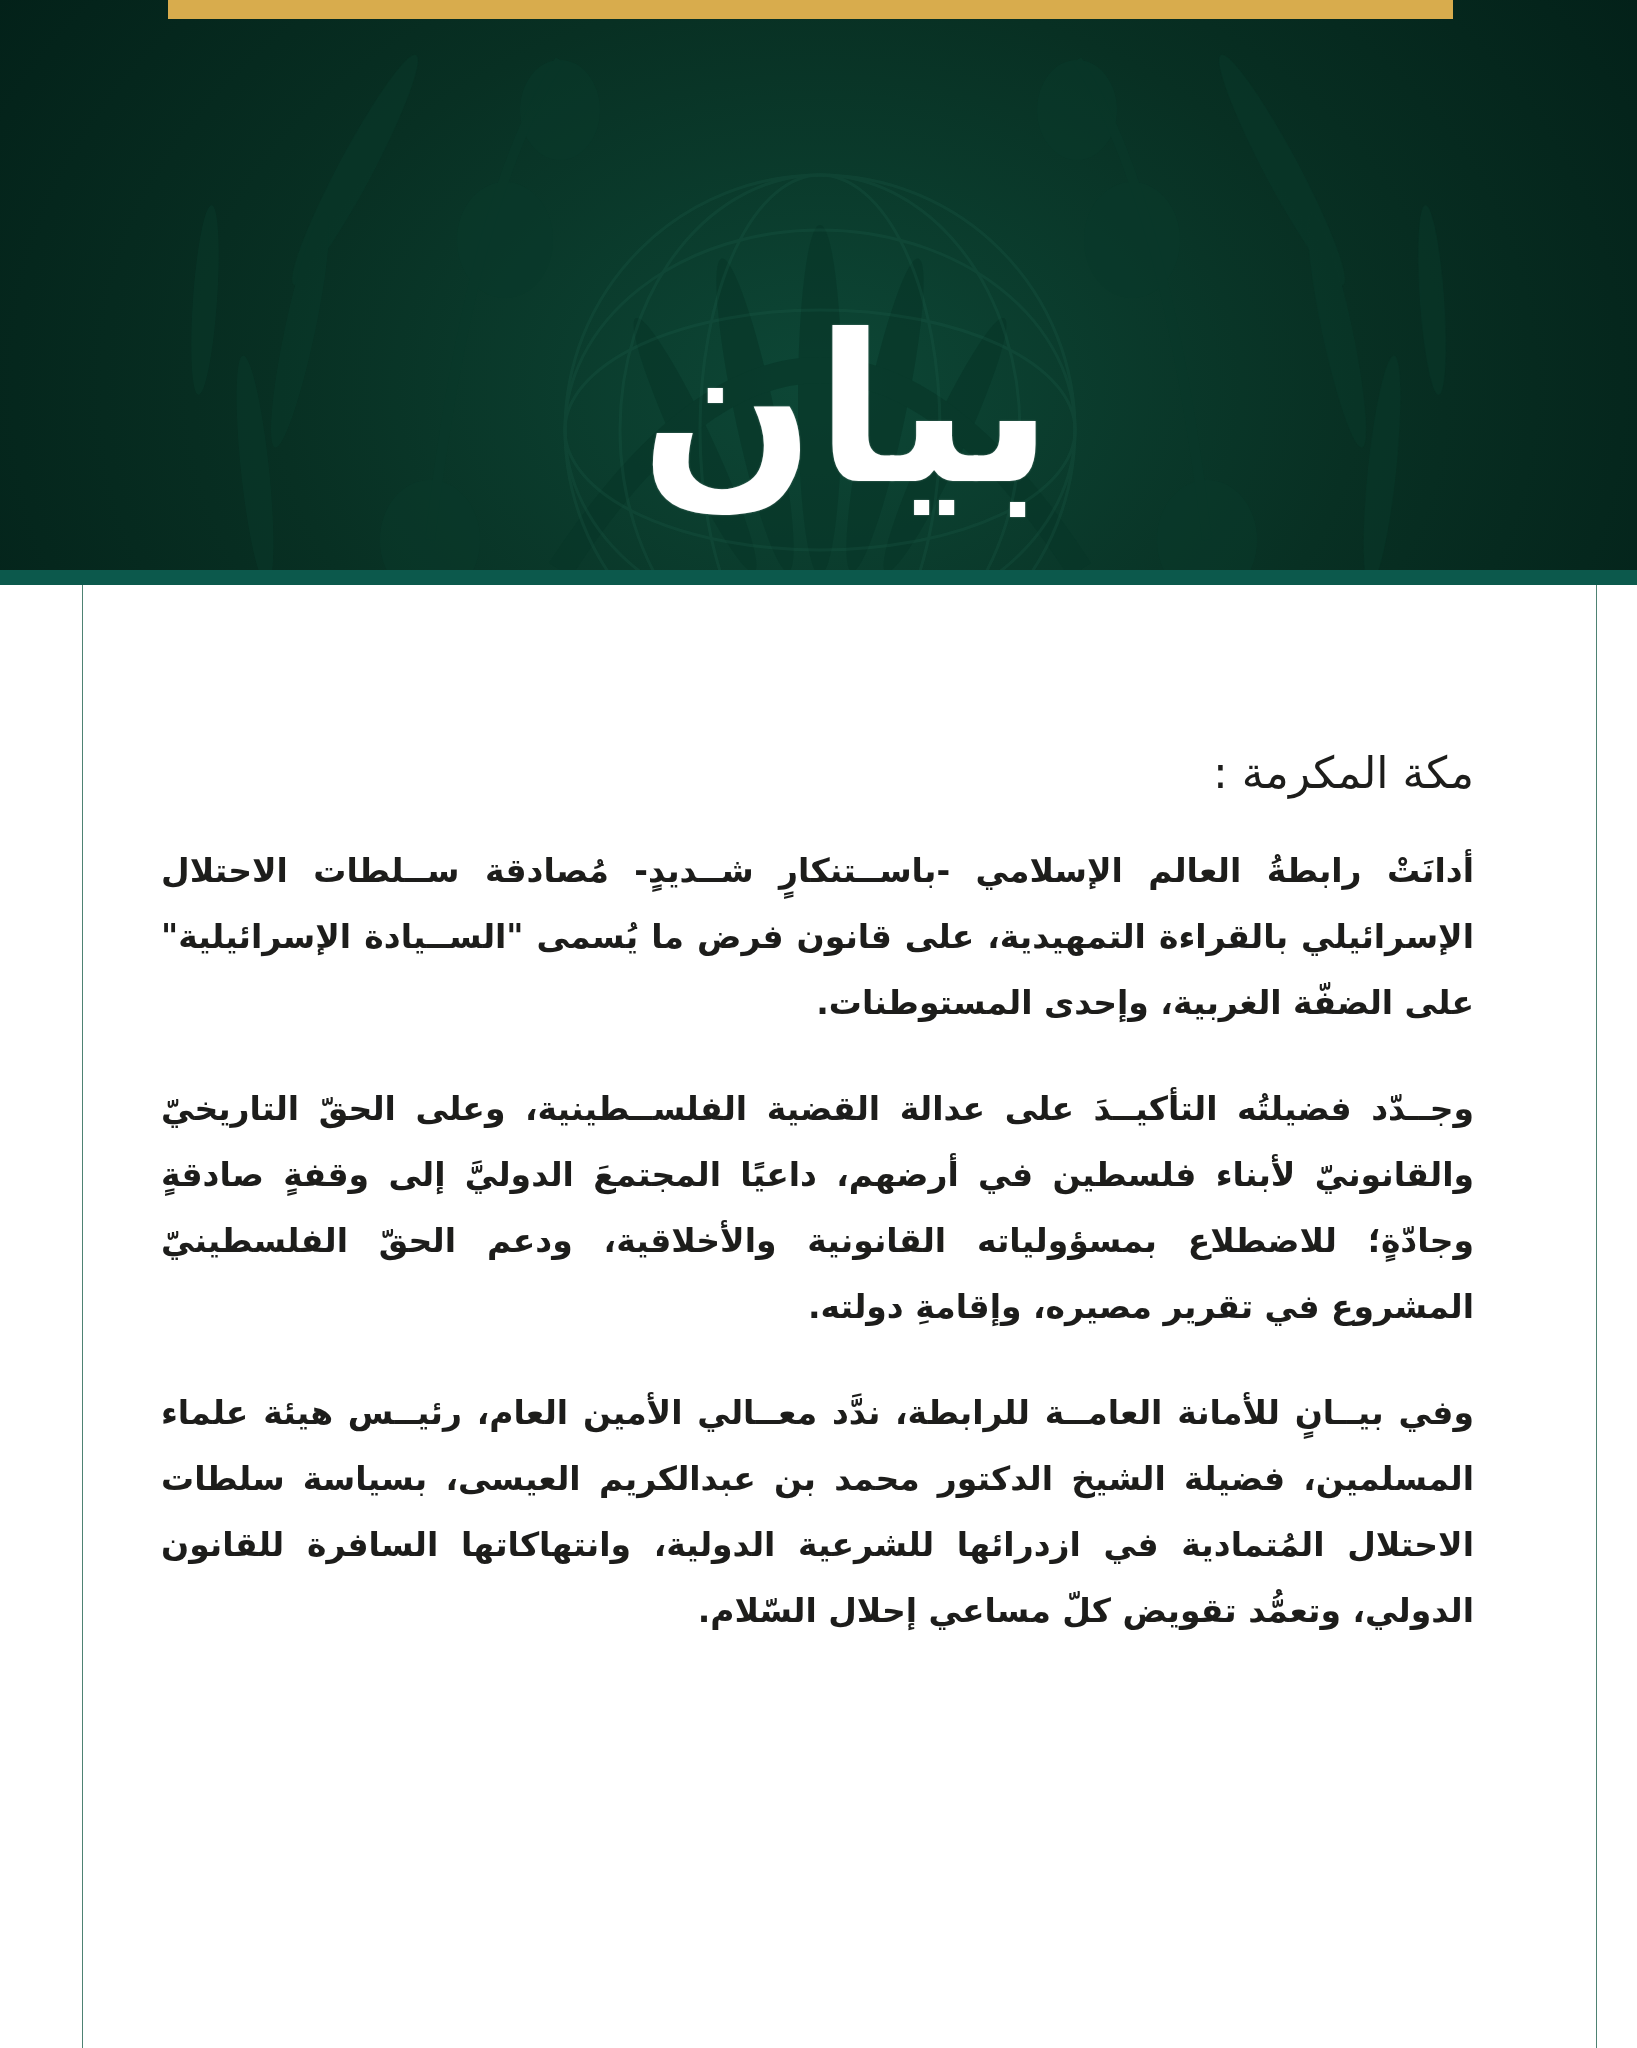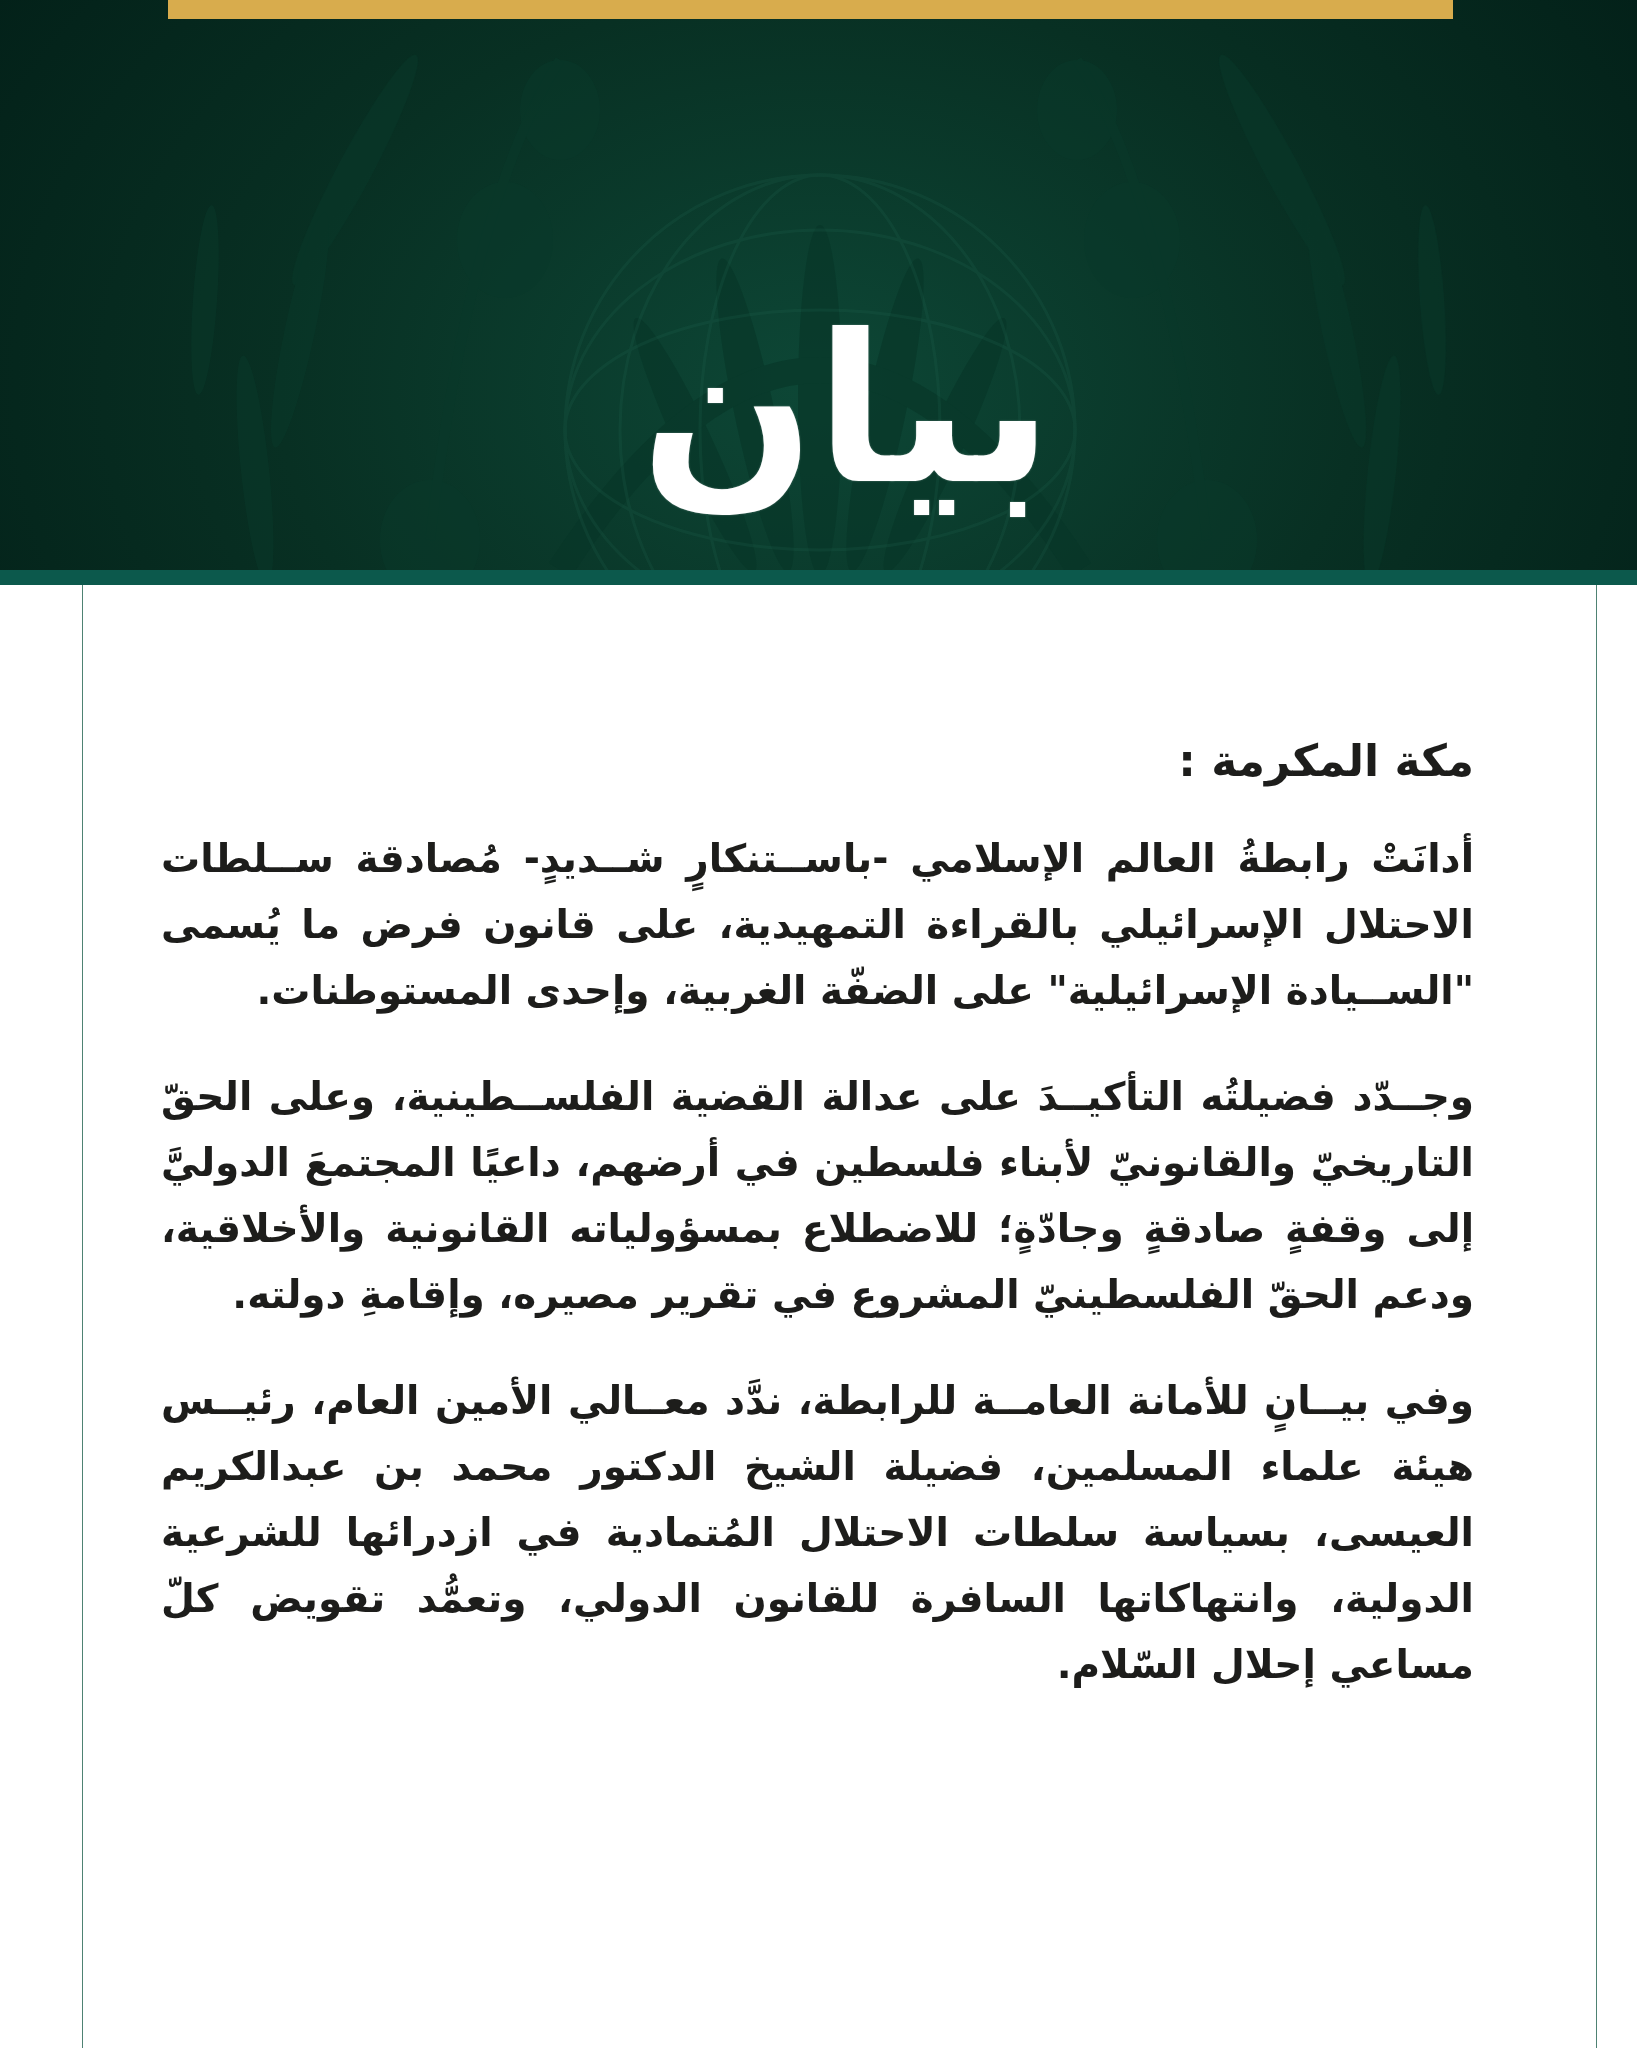--- a/index.html
+++ b/index.html
@@ -16,22 +16,22 @@
                display:flex;align-items:center;justify-content:center;
                color:#ffffff;font-size:205px;font-weight:bold;direction:rtl;
                text-shadow:0 0 2px rgba(255,255,255,.35);margin-left:28px;}
   .teal-band{position:absolute;top:570px;left:0;width:1637px;height:15px;background:#0C594C;}
 
   
   .card{position:absolute;top:585px;left:82px;width:1515px;height:1463px;background:#ffffff;
         border-left:1px solid #4E8273;border-right:1px solid #4E8273;box-sizing:border-box;}
   .statement{direction:rtl;color:#1D1D1B;font-weight:bold;
              padding:150px 122px 0 78px;}
-  .loc-heading{font-size:44px;margin:0 0 40px 0;font-weight:bold;}
-  .statement p{font-size:39px;line-height:66px;margin:0 0 40px 0;
+  .loc-heading{font-size:44px;margin:12px 0 40px 0;font-weight:normal;}
+  .statement p{font-size:33px;line-height:66px;margin:0 0 40px 0;
                text-align:justify;text-justify:inter-word;}
 </style>
 </head>
 <body>
 
 <div class="page">
 
   <div class="header">
 
     <svg class="decor" width="1637" height="570" viewBox="0 0 1637 570">

